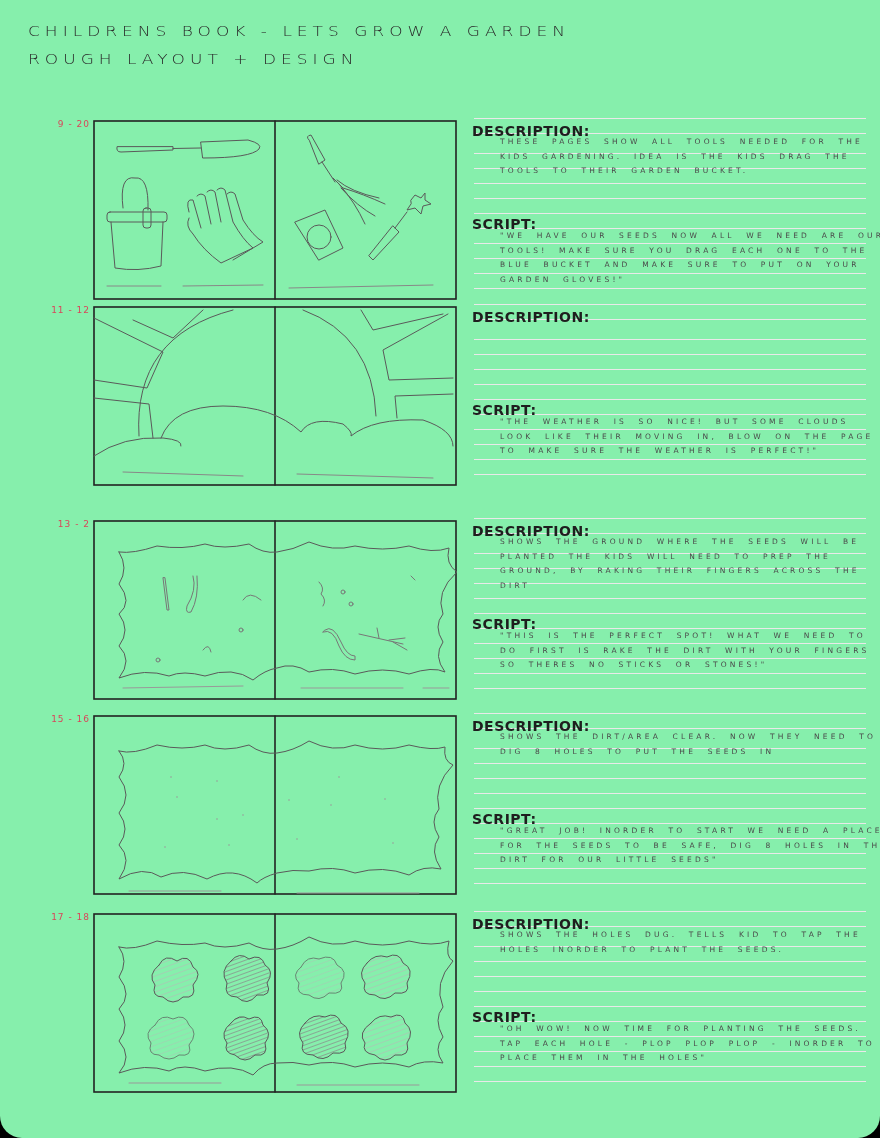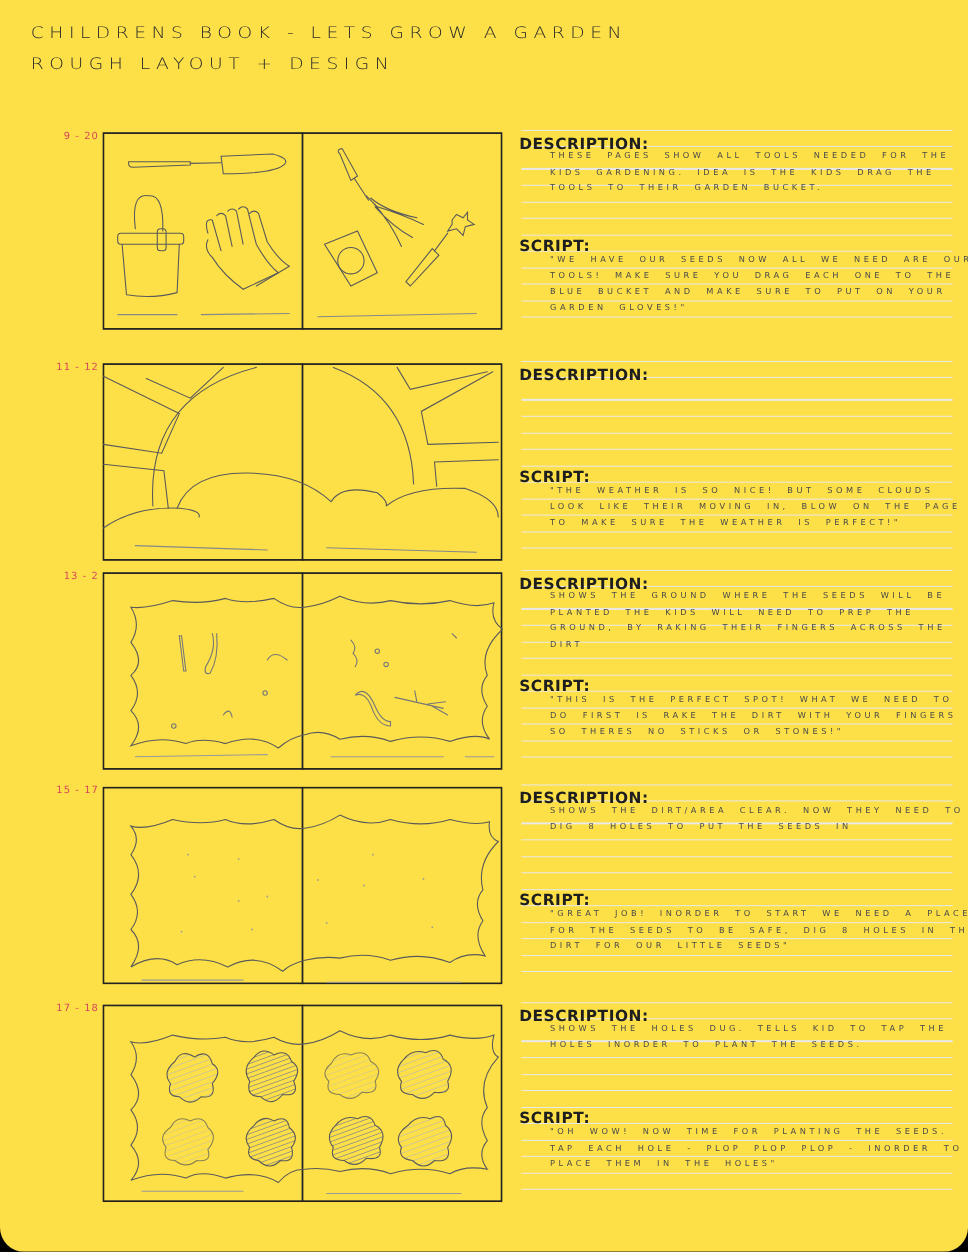--- a/index.html
+++ b/index.html
@@ -1,19 +1,19 @@
 <!DOCTYPE html>
 <html><head>
   <meta charset="utf-8">
   <style>
     html, body { margin: 0; padding: 0; background: #000; }
     body { width: 880px; height: 1138px; overflow: hidden; }
     .page {
       position: relative; width: 880px; height: 1138px;
-      background: #fde047; border-radius: 0 0 22px 22px; overflow: hidden;
+      background: #86efac; border-radius: 0 0 22px 22px; overflow: hidden;
     }
     .title {
       position: absolute; left: 28px; font-family: "DejaVu Sans", sans-serif;
       font-size: 17px; letter-spacing: 5px; color: #2a2a2a; font-weight: 300;
       transform: scaleY(0.85); transform-origin: left top; white-space: nowrap;
     }
     .title.t1 { top: 22px; }
     .title.t2 { top: 50px; }
     .spread { position: absolute; left: 0; width: 880px; }
     .pagenum {
@@ -116,21 +116,21 @@
     </div>
     <div class="notes">
       <div class="rules"></div>
       <div class="hdr desc-hdr">DESCRIPTION:</div>
       <div class="body desc-body">These pages show all tools needed for the kids gardening. Idea is the kids drag the tools to their garden bucket.</div>
       <div class="hdr script-hdr">SCRIPT:</div>
       <div class="body script-body">"We have our seeds now all we need are our tools! Make sure you drag each one to the blue bucket and make sure to put on your garden gloves!"</div>
     </div>
   </div>
 
-  <div class="spread" style="top:325px;height:190px;">
+  <div class="spread" style="top:301px;height:190px;">
     <div class="pagenum">11 - 12</div>
     <div class="sketch">
       <svg viewBox="0 0 364 180" fill="none" stroke="#5a5a5a" stroke-width="1" stroke-linecap="round">
         <rect x="1" y="1" width="362" height="178" stroke="#222" stroke-width="1.6"></rect>
         <line x1="182" y1="1" x2="182" y2="179" stroke="#222" stroke-width="1.6"></line>
         <g>
           <path d="M46 130 Q40 30 140 4"></path>
           <path d="M210 4 Q280 30 283 110"></path>
           <path d="M1 12 L70 46 L54 82 L1 74"></path>
           <path d="M40 14 L80 32 L110 4"></path>
@@ -184,21 +184,21 @@
     <div class="notes">
       <div class="rules"></div>
       <div class="hdr desc-hdr">DESCRIPTION:</div>
       <div class="body desc-body">Shows the ground where the seeds will be planted the kids will need to prep the ground, by raking their fingers across the dirt</div>
       <div class="hdr script-hdr">SCRIPT:</div>
       <div class="body script-body">"This is the perfect spot! What we need to do first is rake the dirt with your fingers so theres no sticks or stones!"</div>
     </div>
   </div>
 
   <div class="spread" style="top:710px;height:195px;">
-    <div class="pagenum">15 - 17</div>
+    <div class="pagenum">15 - 16</div>
     <div class="sketch">
       <svg viewBox="0 0 364 180" fill="none" stroke="#5a5a5a" stroke-width="1" stroke-linecap="round">
         <rect x="1" y="1" width="362" height="178" stroke="#222" stroke-width="1.6"></rect>
         <line x1="182" y1="1" x2="182" y2="179" stroke="#222" stroke-width="1.6"></line>
         <path d="M26 36 Q40 40 64 30 Q90 36 112 30 Q130 38 156 30 Q170 40 184 38 Q200 36 216 26 Q240 38 262 30 Q290 38 316 30 Q340 36 352 32 Q350 46 360 50 Q340 70 346 94 Q336 106 346 122 Q336 136 348 154 Q330 150 316 160 Q290 150 262 158 Q240 150 216 156 Q200 154 184 158 Q170 162 164 168 Q140 150 114 164 Q90 152 68 162 Q50 150 26 164 Q40 144 26 130 Q38 114 26 98 Q40 80 26 62 Q36 48 26 36 Z"></path>
         <g fill="#999" stroke="none">
           <circle cx="78" cy="62" r="0.8"></circle>
             <circle cx="124" cy="66" r="0.8"></circle>
           <circle cx="84" cy="82" r="0.8"></circle>
             <circle cx="124" cy="104" r="0.8"></circle>

